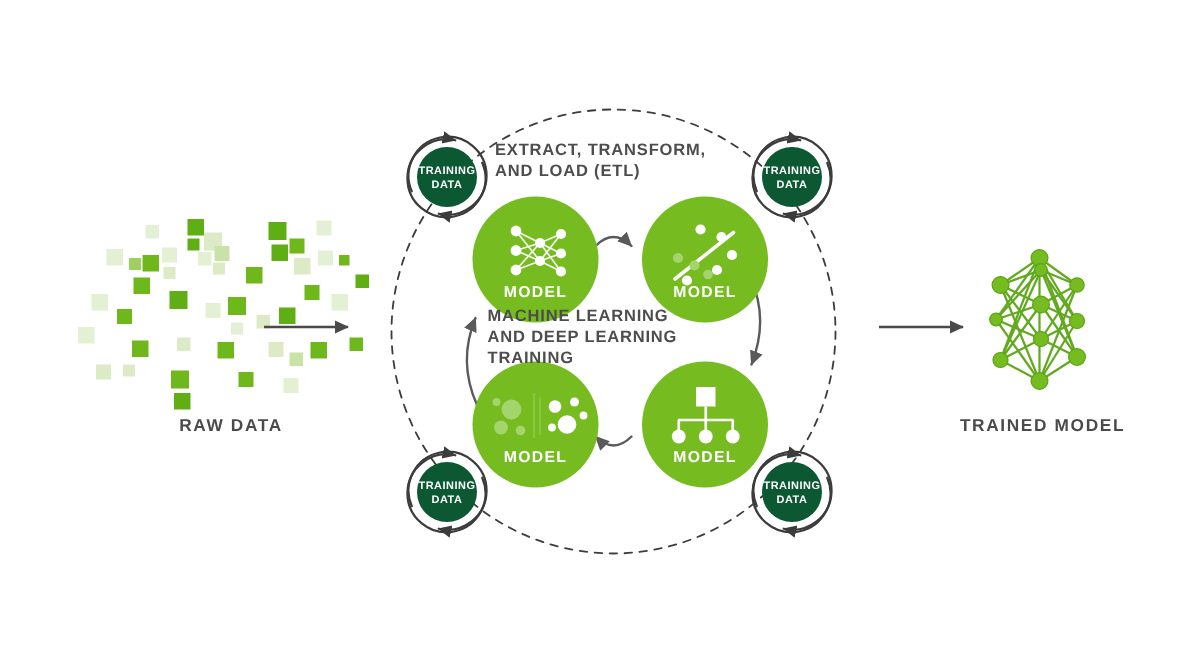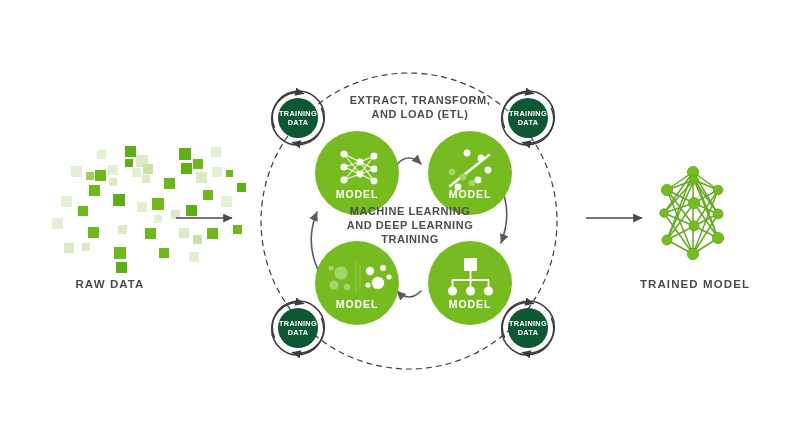--- a/index.html
+++ b/index.html
@@ -23,30 +23,30 @@
   .label {
     position: absolute;
     font-family: "Liberation Sans", sans-serif;
     font-size: 11.5px;
     letter-spacing: 1.1px;
     color: #4a4a4a;
     font-weight: 600;
     text-align: center;
     white-space: nowrap;
   }
-  #raw-data-label { left: 0; top: 278px; width: 220px; }
+  #raw-data-label { left: 0; top: 278px; width: 220px; padding-left: 44px; }
   #trained-model-label { left: 585px; top: 278px; width: 220px; }
   .cycle-text {
     position: absolute;
     font-family: "Liberation Sans", sans-serif;
     font-size: 11px;
     letter-spacing: 0.55px;
     color: #4d4d4d;
     font-weight: 700;
-    text-align: center;
+    text-align: left;
     line-height: 14px;
     white-space: pre-line;
   }
   #etl-text { left: 330px; top: 93px; width: 180px; }
   #mldl-text { left: 325px; top: 204px; width: 170px; }
   svg { display: block; }
 </style>
 </head>
 <body>
 

